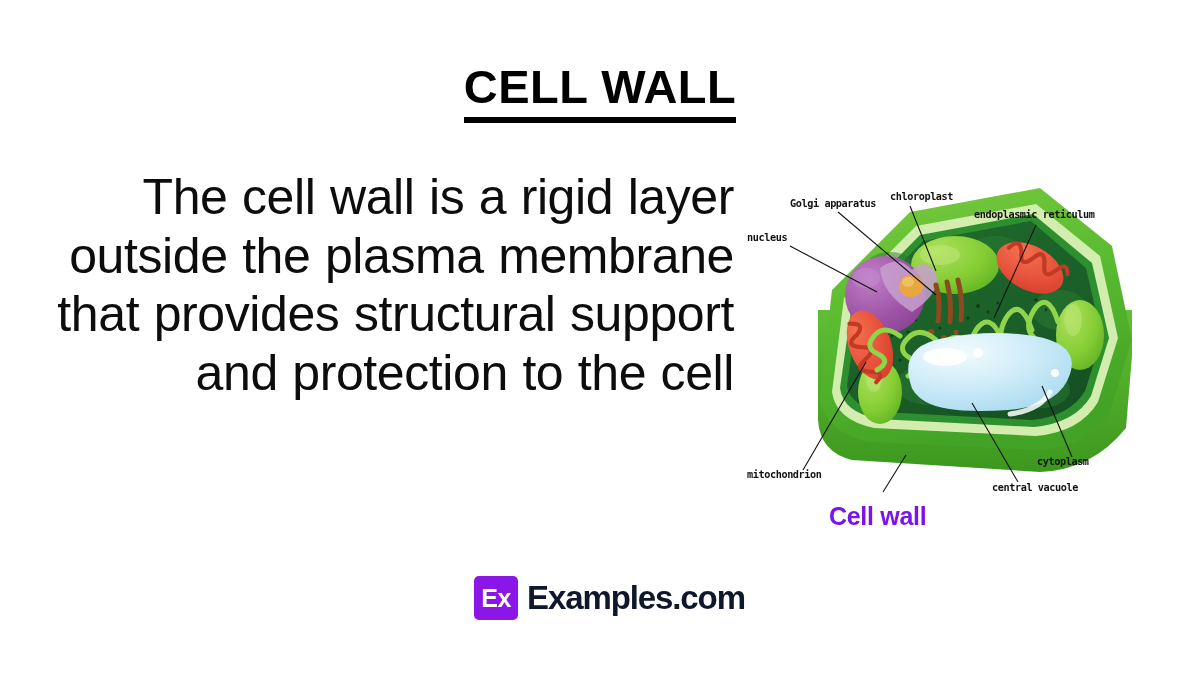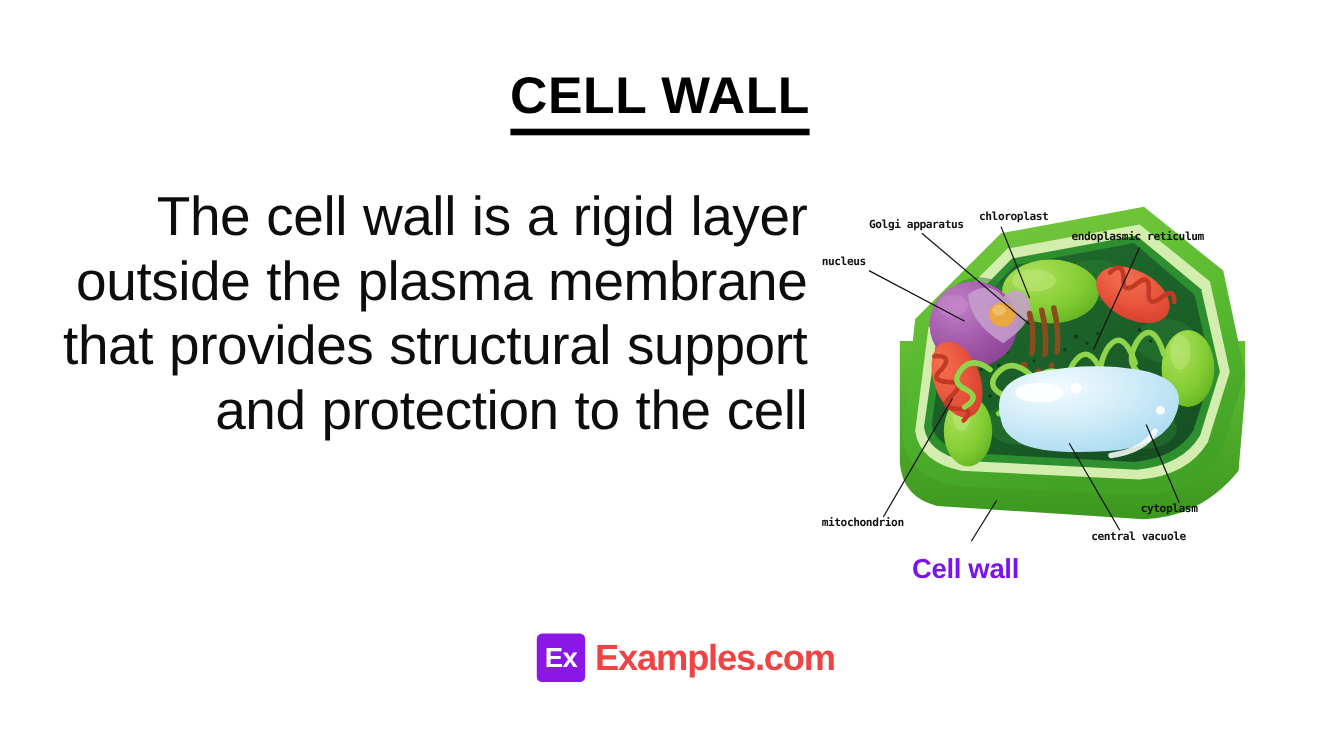--- a/index.html
+++ b/index.html
@@ -42,41 +42,41 @@
     color:#0d0d0d;
     font-weight:400;
     font-family:"Liberation Sans", sans-serif;
     letter-spacing:-0.4px;
     word-spacing:1px;
   }
 
   
   #logo{
     position:absolute;
-    left:488px; top:576px;
+    left:474px; top:576px;
     height:44px;
     display:flex;
     align-items:center;
   }
   #logo-mark{
     width:44px; height:44px;
     background:#8B16E8;
     border-radius:5px;
     display:flex; align-items:center; justify-content:center;
     color:#ffffff;
     font-size:25px;
     font-weight:bold;
     font-family:"Liberation Sans", sans-serif;
     letter-spacing:-0.5px;
   }
   #logo-text{
     margin-left:9px;
     font-size:33px;
     font-weight:bold;
-    color:#ef4444;
+    color:#0f172a;
     font-family:"Liberation Sans", sans-serif;
     letter-spacing:-1.1px;
   }
 
   
   #cell-diagram{
     position:absolute;
     left:740px; top:160px;
     width:440px; height:400px;
   }

